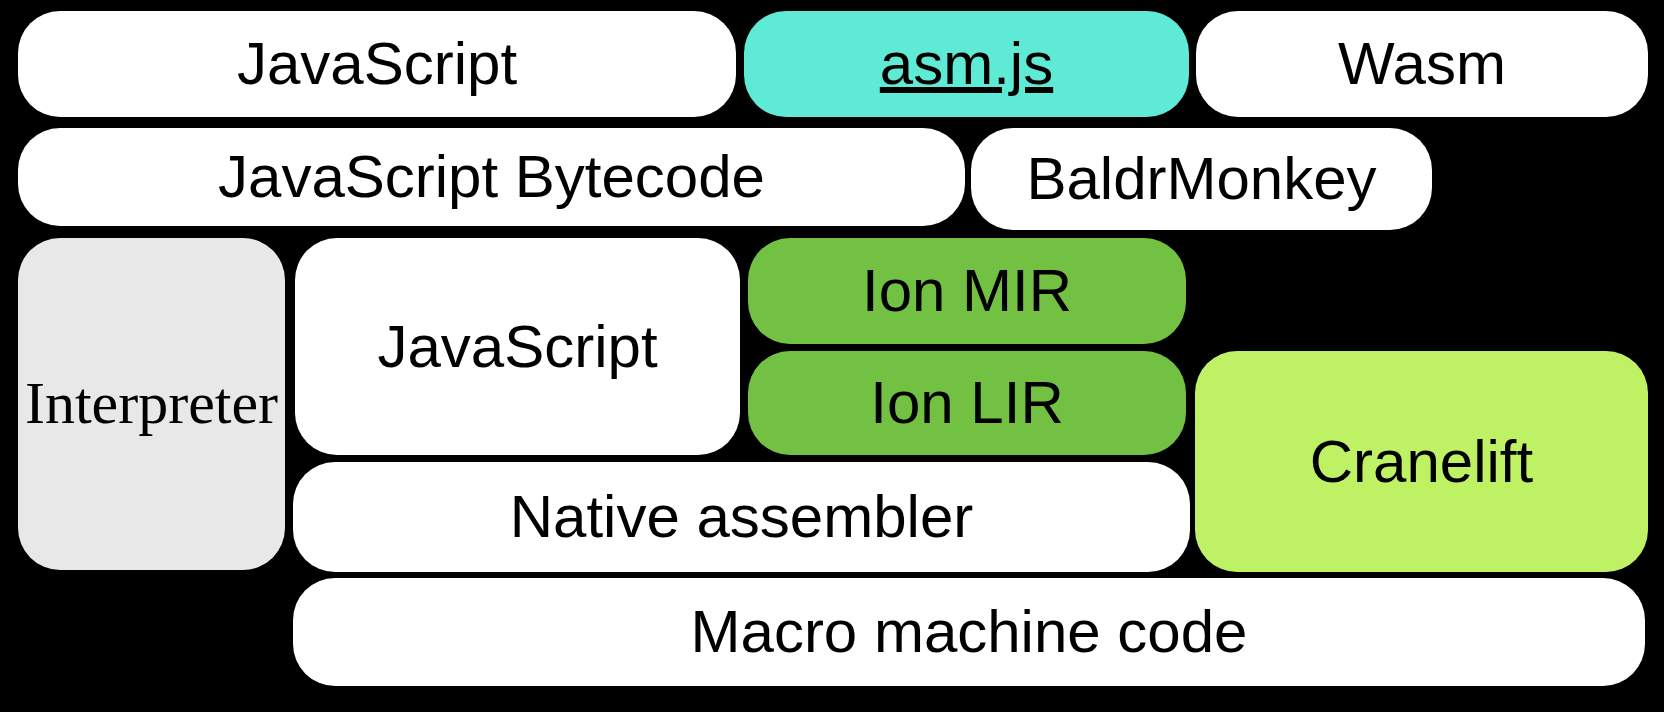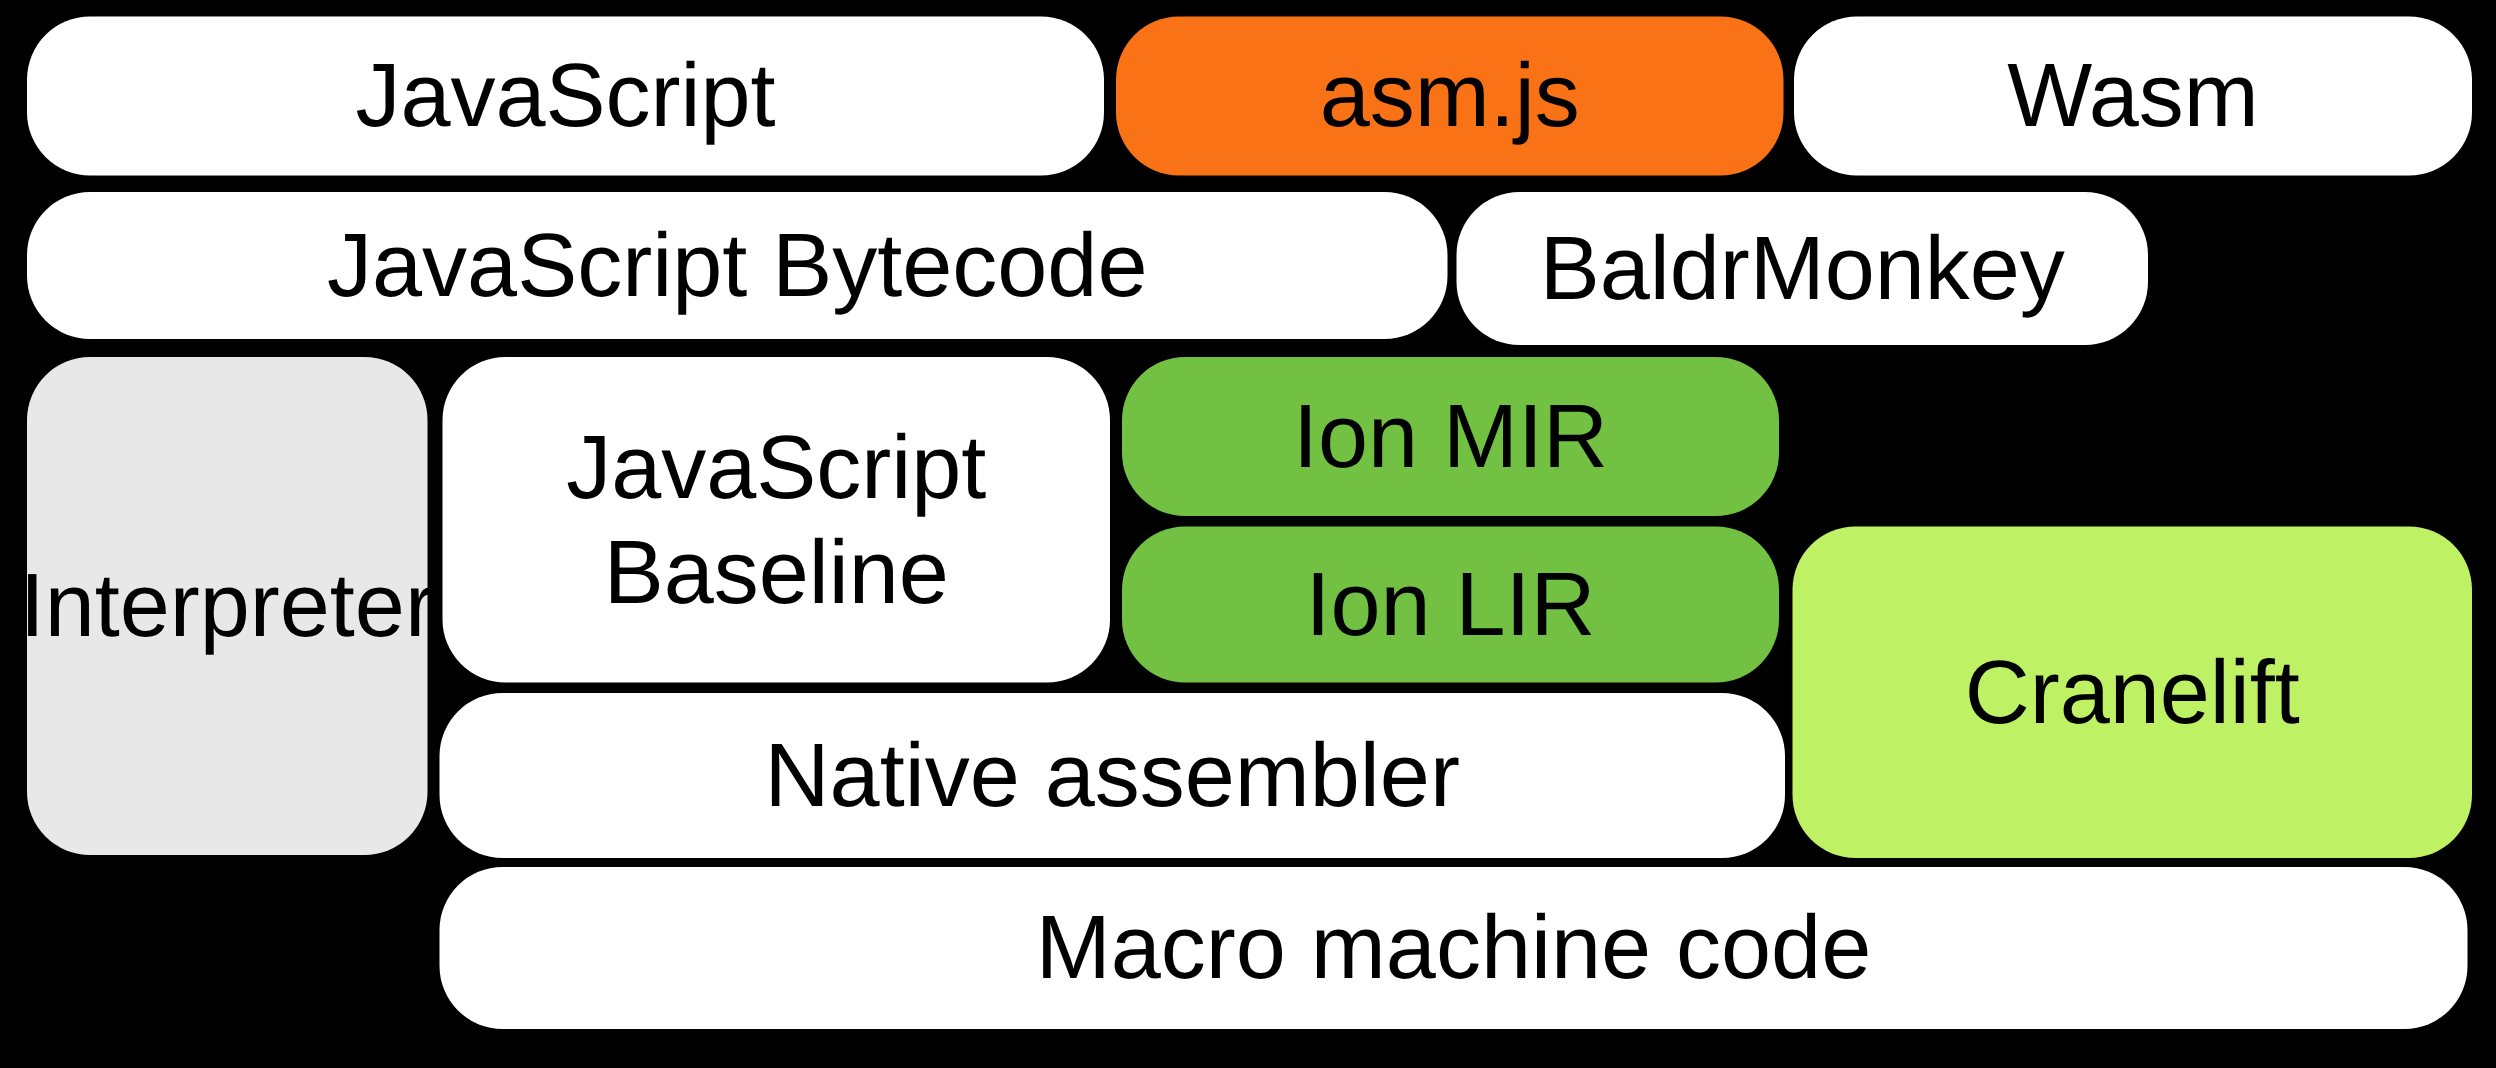--- a/index.html
+++ b/index.html
@@ -52,43 +52,42 @@
 </style>
 </head>
 <body style="background-color: rgb(0, 0, 0);">
 
 <div class="canvas" style="background-color: rgb(0, 0, 0); color: rgb(0, 0, 0);">
 
   <div class="node" id="n-javascript" style="background-color: rgb(255, 255, 255);">
     <span>JavaScript</span>
   </div>
 
-  <div class="node" id="n-asmjs" style="background-color: #f97316;">
+  <div class="node" id="n-asmjs" style="background-color: #5eead4; text-decoration: underline;">
     <span>asm.js</span>
   </div>
 
   <div class="node" id="n-wasm" style="background-color: rgb(255, 255, 255);">
     <span>Wasm</span>
   </div>
 
   <div class="node" id="n-bytecode" style="background-color: rgb(255, 255, 255);">
     <span>JavaScript Bytecode</span>
   </div>
 
   <div class="node" id="n-baldrmonkey" style="background-color: rgb(255, 255, 255);">
     <span>BaldrMonkey</span>
   </div>
 
-  <div class="node" id="n-interpreter" style="background-color: rgb(232, 232, 232);">
+  <div class="node" id="n-interpreter" style="background-color: rgb(232, 232, 232); font-family: Liberation Serif, serif;">
     <span>Interpreter</span>
   </div>
 
   <div class="node" id="n-baseline" style="background-color: rgb(255, 255, 255);">
     <span>JavaScript</span>
-    <span>Baseline</span>
   </div>
 
   <div class="node" id="n-ion-lir" style="background-color: rgb(114, 193, 66);">
     <span>Ion LIR</span>
   </div>
 
   <div class="node" id="n-ion-mir" style="background-color: rgb(114, 193, 66);">
     <span>Ion MIR</span>
   </div>
 

